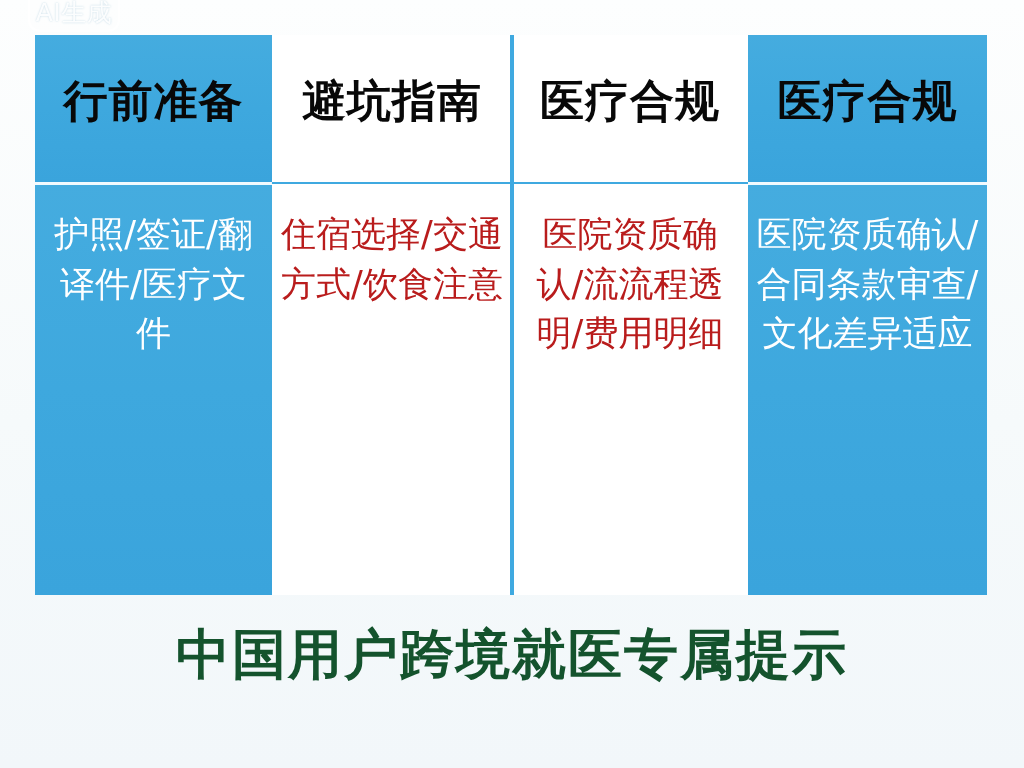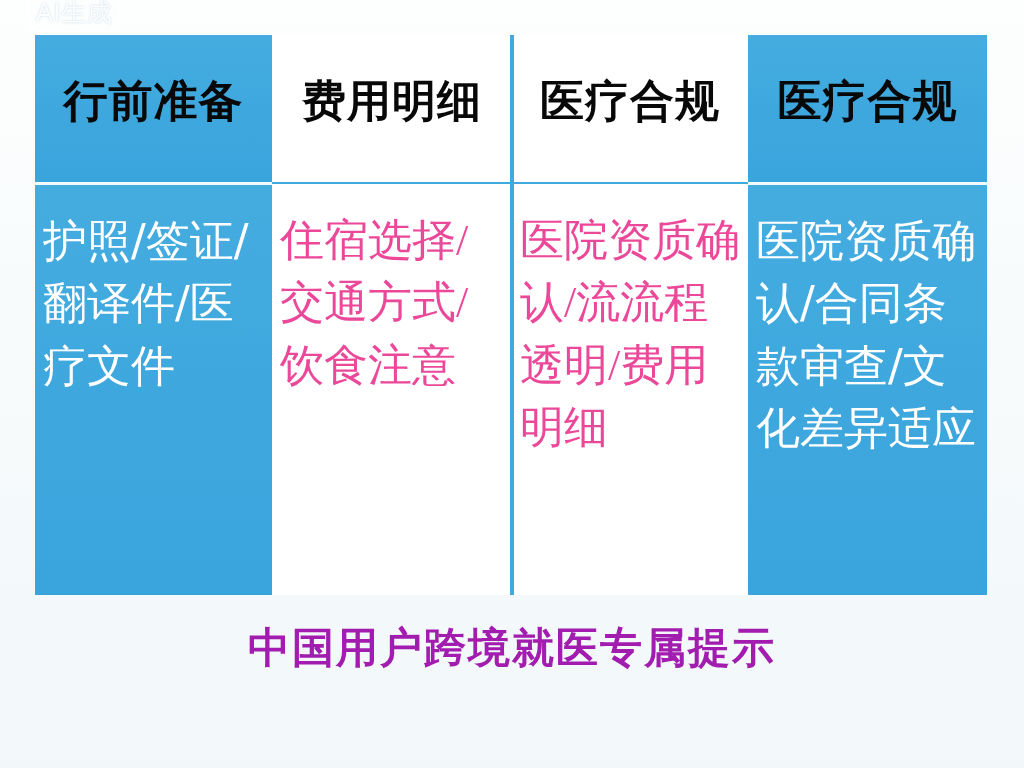--- a/index.html
+++ b/index.html
@@ -110,39 +110,39 @@
     line-height: 1.08;
     letter-spacing: 1px;
     white-space: nowrap;
   }
 
   
   .body-text {
     position: absolute;
     left: 8px; right: 8px;
     top: 28px;
-    text-align: left;
-    font-size: 44px;
+    text-align: center;
+    font-size: 35px;
     font-weight: 500;
     line-height: 1.42;
     letter-spacing: 0px;
     word-break: break-all;
   }
   .body-text.on-blue  { color: #ffffff; }
-  .body-text.on-white { color: #ec4899; font-family: Liberation Serif, serif; }
+  .body-text.on-white { color: #b91c1c; }
 
   
   .caption {
     position: absolute;
     left: 0; right: 0;
     top: 625px;
     text-align: center;
     z-index: 20;
-    color: #a21caf;
-    font-size: 42px;
+    color: #14532d;
+    font-size: 54px;
     font-weight: 700;
     letter-spacing: 2px;
     line-height: 1.1;
     white-space: nowrap;
   }
 </style>
 </head>
 <body>
 
 <div class="page-bg"></div>
@@ -158,21 +158,21 @@
         <col class="c2">
         <col class="c3">
         <col class="c4">
     </colgroup>
     <tbody>
       <tr class="header-row">
         <td class="cell-blue">
           <div class="header-text">行前准备</div>
         </td>
         <td class="cell-white div-right">
-          <div class="header-text">费用明细</div>
+          <div class="header-text">避坑指南</div>
         </td>
         <td class="cell-white div-left">
           <div class="header-text">医疗合规</div>
         </td>
         <td class="cell-blue">
           <div class="header-text">医疗合规</div>
         </td>
       </tr>
       <tr class="body-row">
         <td class="cell-blue div-top">

